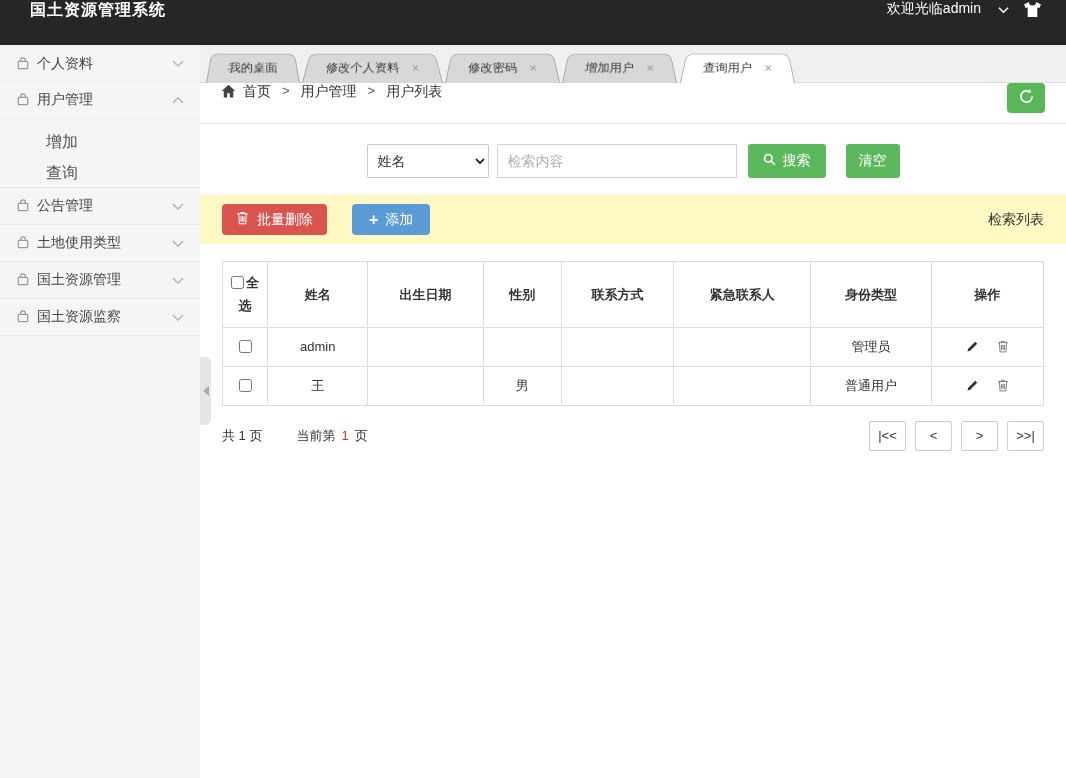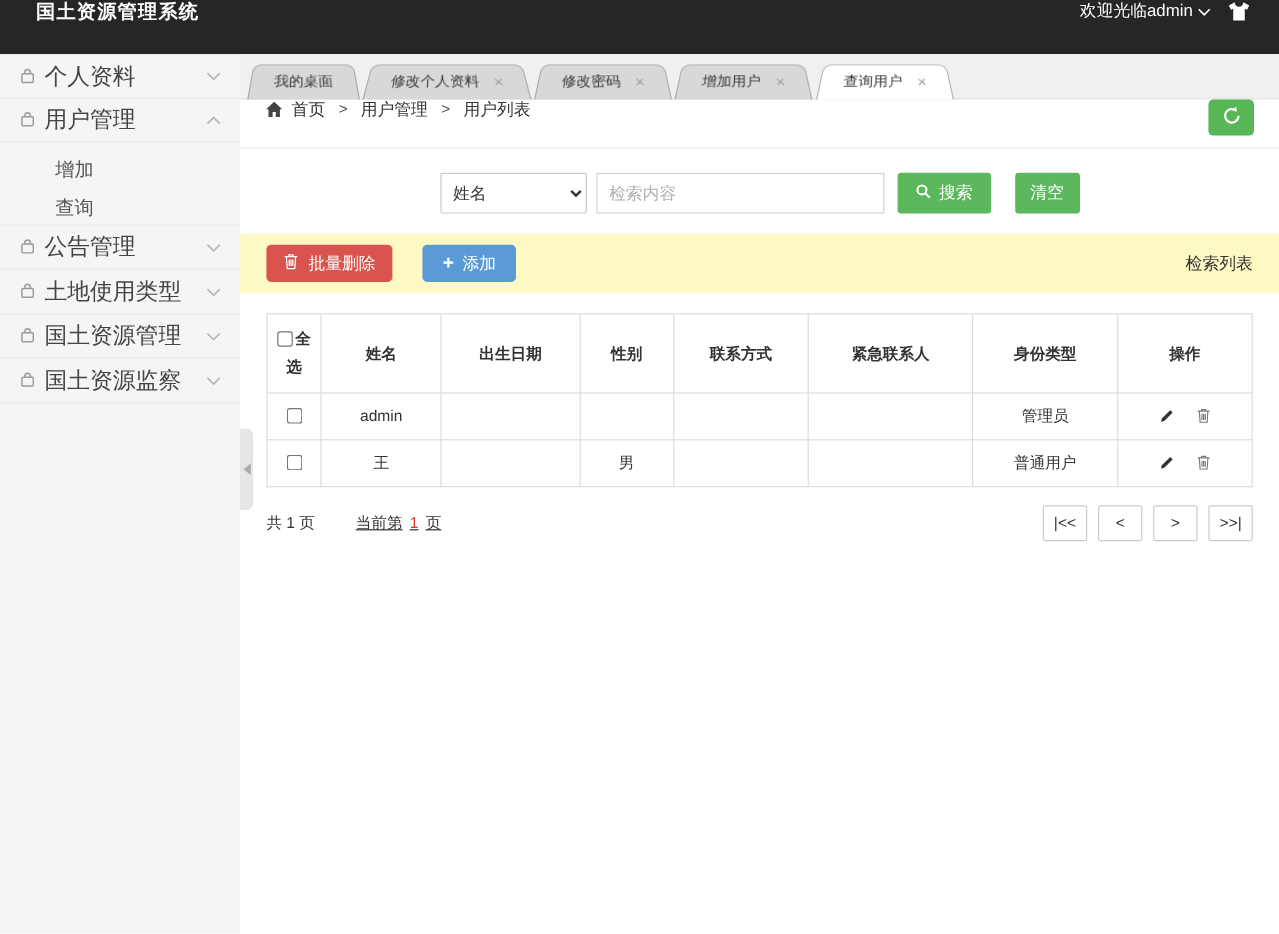--- a/index.html
+++ b/index.html
@@ -8,27 +8,27 @@
     width:1066px; height:778px; overflow:hidden; background:#fff;
     font-family:"Liberation Sans","DejaVu Sans",sans-serif; color:#333;
   }
   
   .topbar {
     height:45px; background:#262626; color:#fff;
     display:flex; align-items:flex-start; padding:0 24px 0 30px;
   }
   .topbar-title { font-size:16px; font-weight:bold; letter-spacing:1px; }
   .topbar-right { margin-left:auto; display:flex; align-items:center; gap:14px; }
-  .user-menu { display:flex; align-items:center; gap:4px; font-size:14px; cursor:pointer; }
+  .user-menu { display:flex; align-items:center; gap:17px; font-size:14px; cursor:pointer; }
   
   .layout { display:flex; height:733px; }
   .sidebar { width:200px; background:#f5f5f5; flex-shrink:0; position:relative; z-index:3; }
   .menu-item {
     display:flex; align-items:center; height:37px; padding:0 16px;
-    border-bottom:1px solid #ebebeb; font-size:19px; color:#444; cursor:pointer;
+    border-bottom:1px solid #ebebeb; font-size:14px; color:#444; cursor:pointer;
   }
   .menu-item:first-child { border-top:1px solid #ebebeb; }
   .menu-item .bag { margin-right:7px; display:inline-flex; }
   .menu-item .chev { margin-left:auto; display:inline-flex; }
   .submenu { border-bottom:1px solid #ebebeb; padding:3px 0; }
   .submenu-item {
     height:31px; display:flex; align-items:flex-end; padding-left:46px;
     font-size:16px; color:#555; cursor:pointer;
   }
   .collapse-handle {
@@ -103,21 +103,21 @@
   th { padding:9px 4px; font-weight:bold; line-height:1.8; vertical-align:middle; }
   td { height:38px; padding:0 6px; }
   .selall { cursor:pointer; }
   .selall input { vertical-align:-2px; margin:0 2px 0 0; cursor:pointer; }
   td input[type=checkbox] { cursor:pointer; }
   .op-cell { display:flex; align-items:center; justify-content:center; gap:18px; height:38px; }
   .icon-btn { display:inline-flex; cursor:pointer; background:none; border:none; padding:0; }
   
   .pagination { display:flex; align-items:center; padding:15px 22px 0; font-size:13px; color:#333; }
   .pg-total { margin-right:34px; }
-  .pg-current { display:flex; align-items:center; gap:6px;text-decoration:underline; }
+  .pg-current { display:flex; align-items:center; gap:6px; }
   .pg-red { color:#d9342b; }
   .page-btns { margin-left:auto; display:flex; gap:9px; }
   .page-btn {
     min-width:37px; height:30px; background:#fff; border:1px solid #ccc; border-radius:2px;
     font-size:13px; color:#333; cursor:pointer; font-family:inherit;
   }
 </style>
 </head>
 <body>
 

